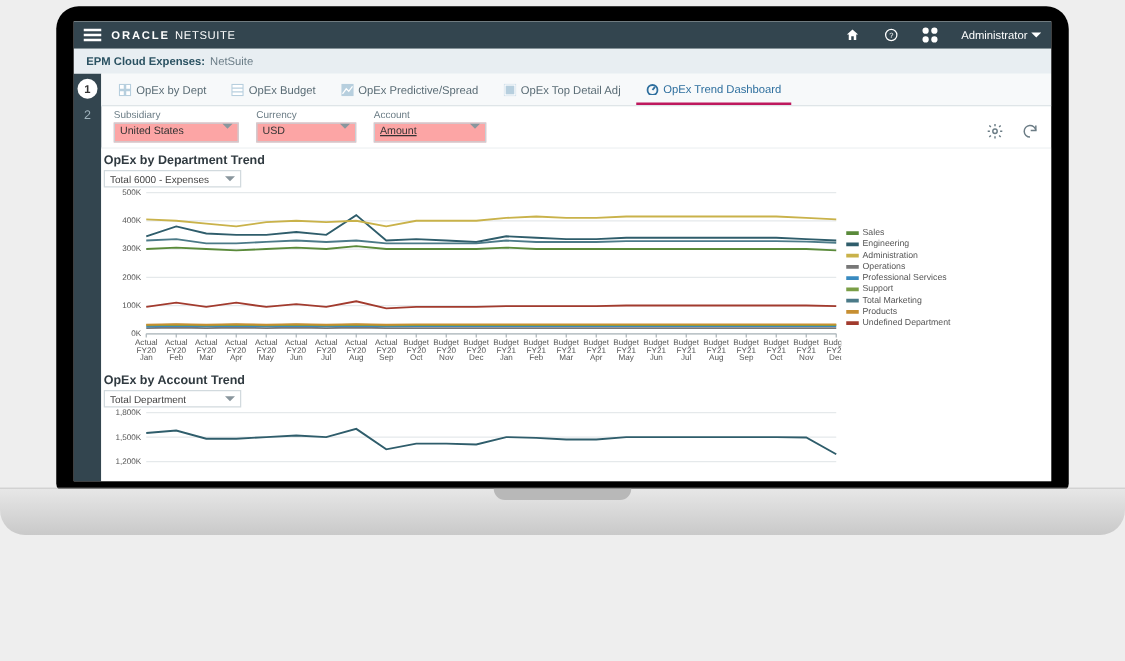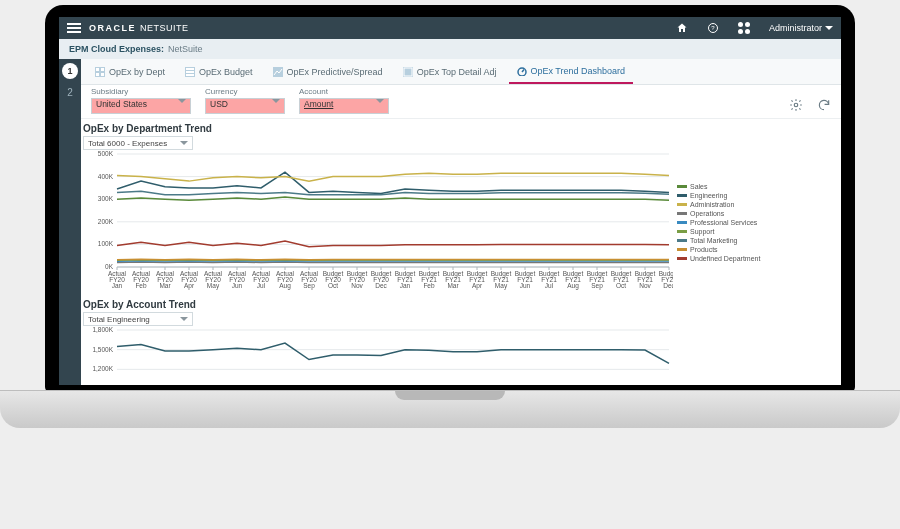--- a/index.html
+++ b/index.html
@@ -313,21 +313,21 @@
                       <span class="sw" style="background: rgb(162, 59, 46);"></span>
                       <span>Undefined Department</span>
                     </div>
                   </div>
               </div>
             </div>
 
             <div class="card">
               <div class="card-title">OpEx by Account Trend</div>
               <div class="sub-sel">
-                <span>Total Engineering</span>
+                <span>Total Department</span>
                 <span class="caret-dn" style="border-top-color:#8a969d"></span>
               </div>
               <div class="chart-wrap">
                 <svg class="chart" id="chart2-svg" width="590" height="150">
                     <line x1="34" x2="586" y1="122" y2="122" class="tick"></line>
                     <text x="30" y="124" text-anchor="end" class="ax">0K</text>
                     <line x1="34" x2="586" y1="102.33333333333334" y2="102.33333333333334" class="tick"></line>
                     <text x="30" y="104.33333333333334" text-anchor="end" class="ax">300K</text>
                     <line x1="34" x2="586" y1="82.66666666666667" y2="82.66666666666667" class="tick"></line>
                     <text x="30" y="84.66666666666667" text-anchor="end" class="ax">600K</text>

